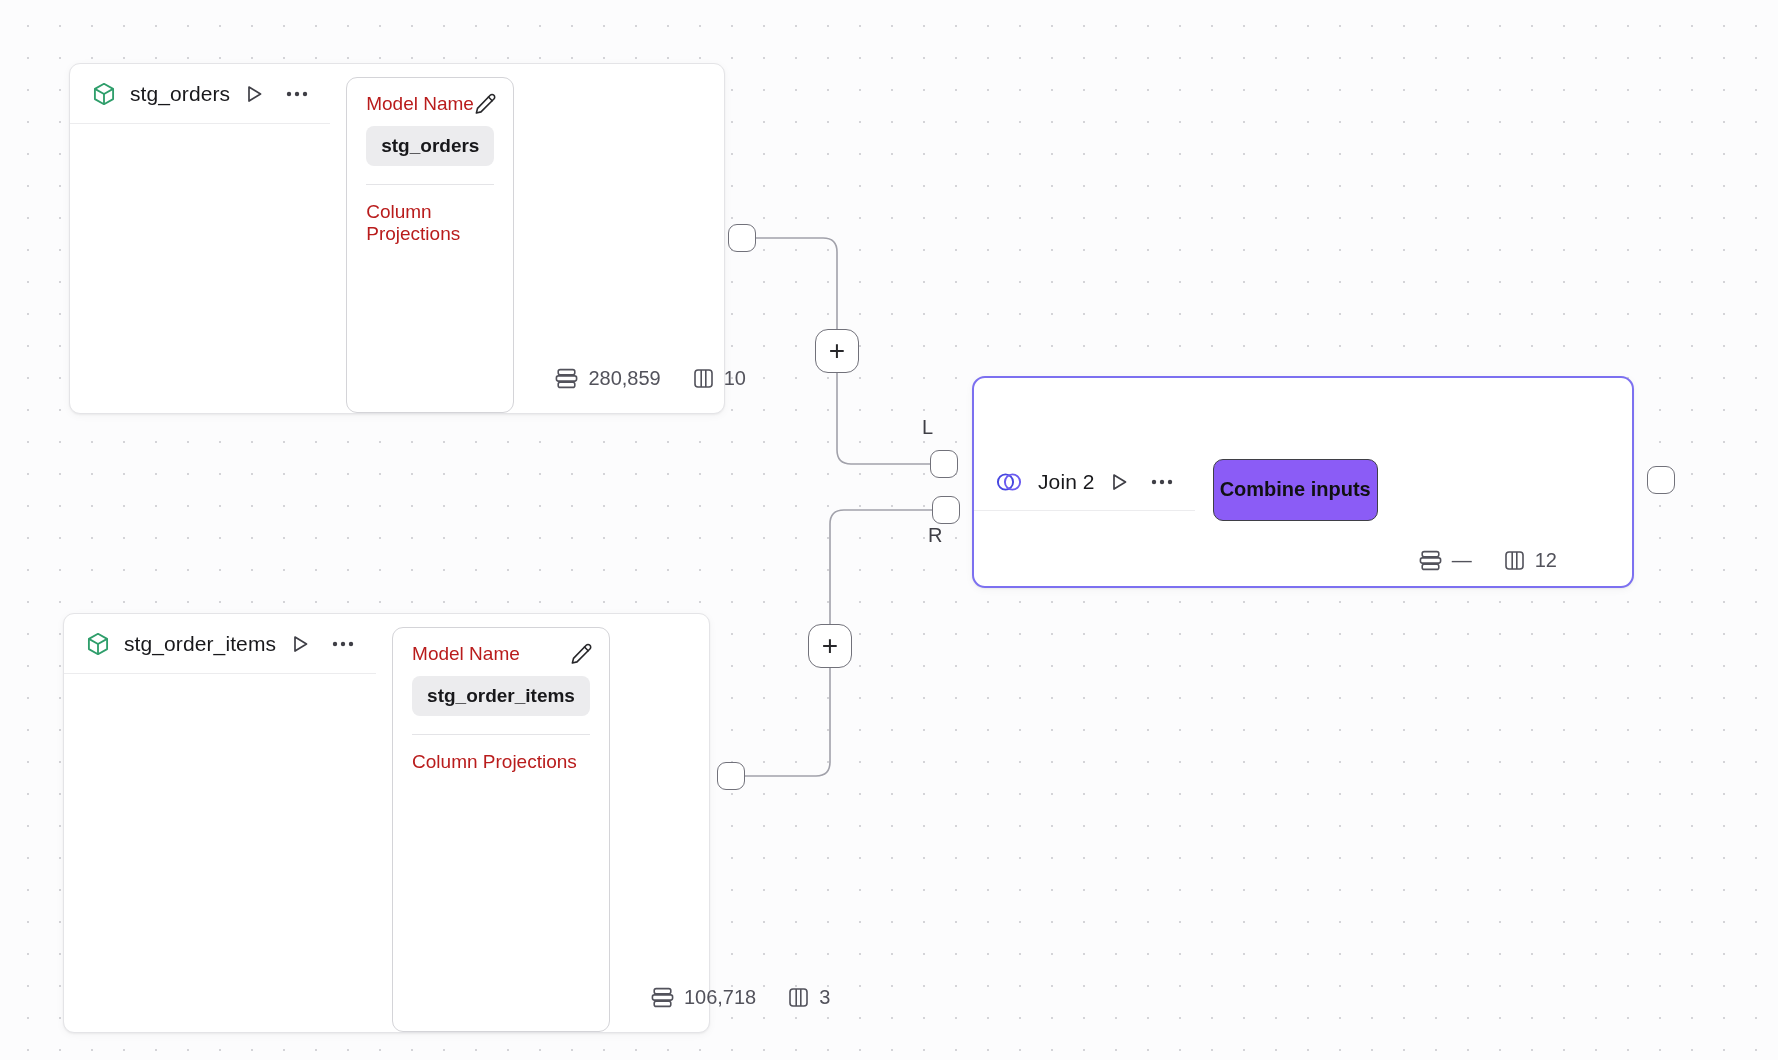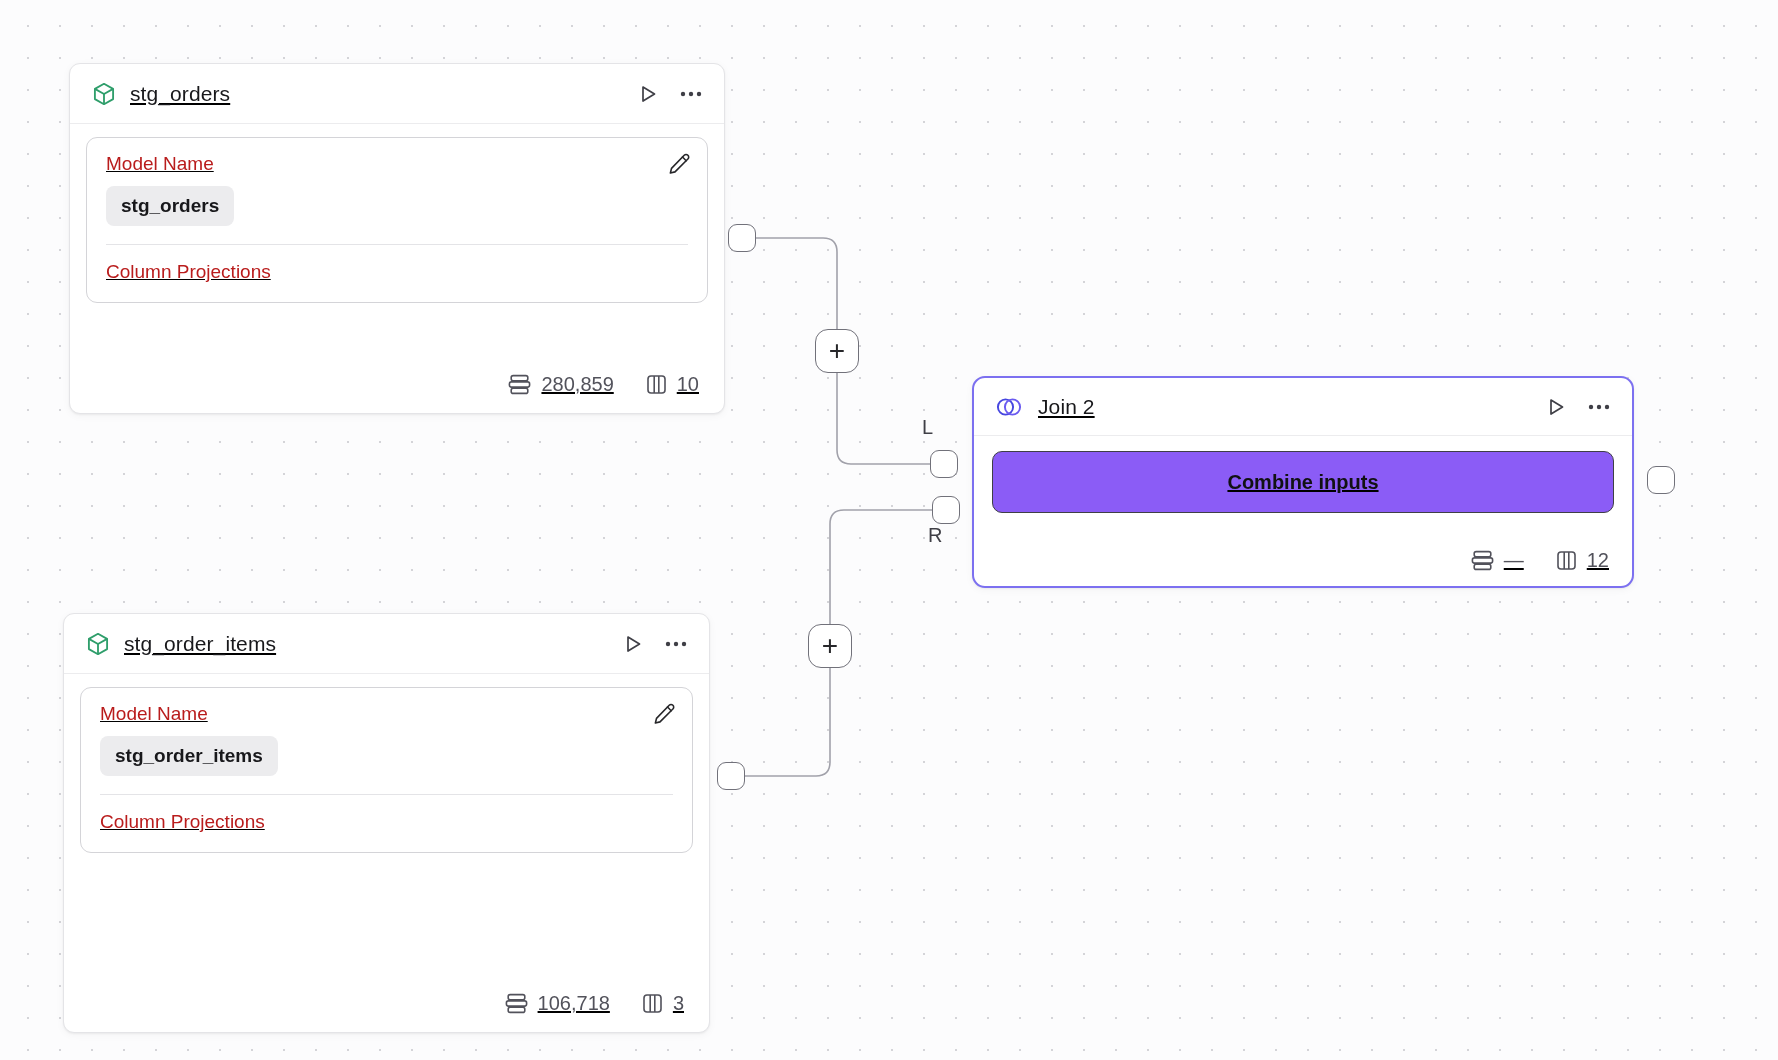--- a/index.html
+++ b/index.html
@@ -15,21 +15,21 @@
     background-size:32px 32px;
     background-position:12px 10px;
   }
   .edges{position:absolute;left:0;top:0;width:1778px;height:1060px;pointer-events:none;}
   .edges path{fill:none;stroke:#a1a1aa;stroke-width:1.6;}
 
   
   .node{
     position:absolute;background:#ffffff;border:1px solid #e4e4e7;border-radius:11px;
     box-shadow:0 1px 2px rgba(0,0,0,.05),0 2px 8px rgba(0,0,0,.04);
-    display:flex;flex-direction:column;box-sizing:border-box;text-decoration:underline;
+    display:flex;flex-direction:row;box-sizing:border-box;
   }
   .node-header{
     display:flex;align-items:center;gap:13px;height:59px;padding:0 21px;
     border-bottom:1px solid #ececee;flex:none;
   }
   .node-title{font-size:21px;color:#18181b;font-weight:500;letter-spacing:.1px;}
   .header-actions{margin-left:auto;display:flex;align-items:center;gap:20px;}
   .icon-btn{display:flex;align-items:center;justify-content:center;background:none;border:none;padding:0;cursor:pointer;}
 
   .inner-card{
@@ -39,29 +39,29 @@
   .field-label{font-size:19px;color:#b91c1c;}
   .edit-btn{position:absolute;top:14px;right:16px;}
   .pill{
     display:inline-flex;align-items:center;gap:9px;background:#ececee;border-radius:8px;
     padding:9px 15px;font-size:19px;font-weight:600;color:#18181b;margin-top:11px;
   }
   .card-divider{border:none;border-top:1px solid #e4e4e7;margin:18px 0 16px;}
 
   .node-footer{
     margin-top:auto;display:flex;justify-content:flex-end;align-items:center;gap:11px;
-    padding:12px 25px 17px;color:#52525b;font-size:20px;flex:none;
+    padding:12px 25px 23px;color:#52525b;font-size:20px;flex:none;
   }
   .stat-group{display:flex;align-items:center;gap:10px;}
   .stat-gap{width:10px;}
 
   
   #node-stg-orders{left:69px;top:63px;width:656px;height:351px;}
   #node-stg-order-items{left:63px;top:613px;width:647px;height:420px;}
-  #node-join{left:972px;top:376px;width:662px;height:212px;border:2.5px solid #7c70f0;border-radius:13px;}
+  #node-join{left:972px;top:376px;width:662px;height:212px;border:2.5px solid #7c70f0;border-radius:13px;align-items:center;}
 
   #node-join .node-header{height:57px;}
   .combine-btn{
     margin:15px 18px 0;height:62px;border:1.6px solid #3f3f46;border-radius:10px;
     background:#8b5cf6;display:flex;align-items:center;justify-content:center;
     font-size:20px;font-weight:600;color:#111113;font-family:inherit;cursor:pointer;flex:none;
   }
   #node-join .node-footer{padding:10px 23px 14px;}
 
   

